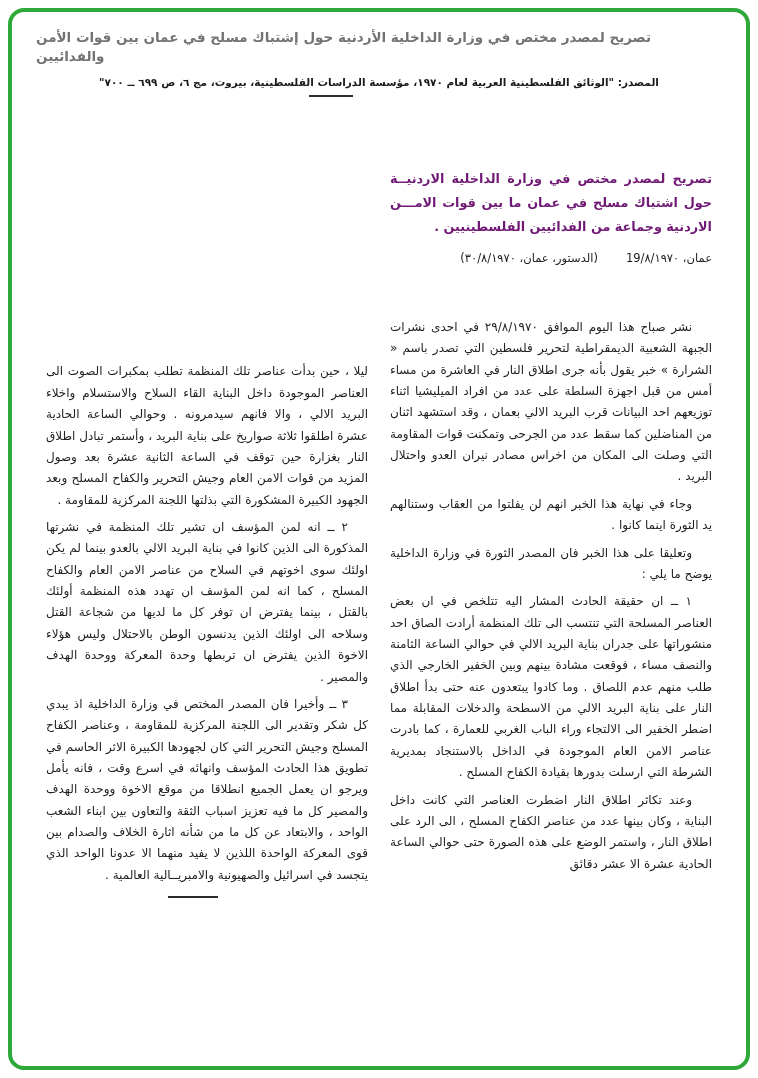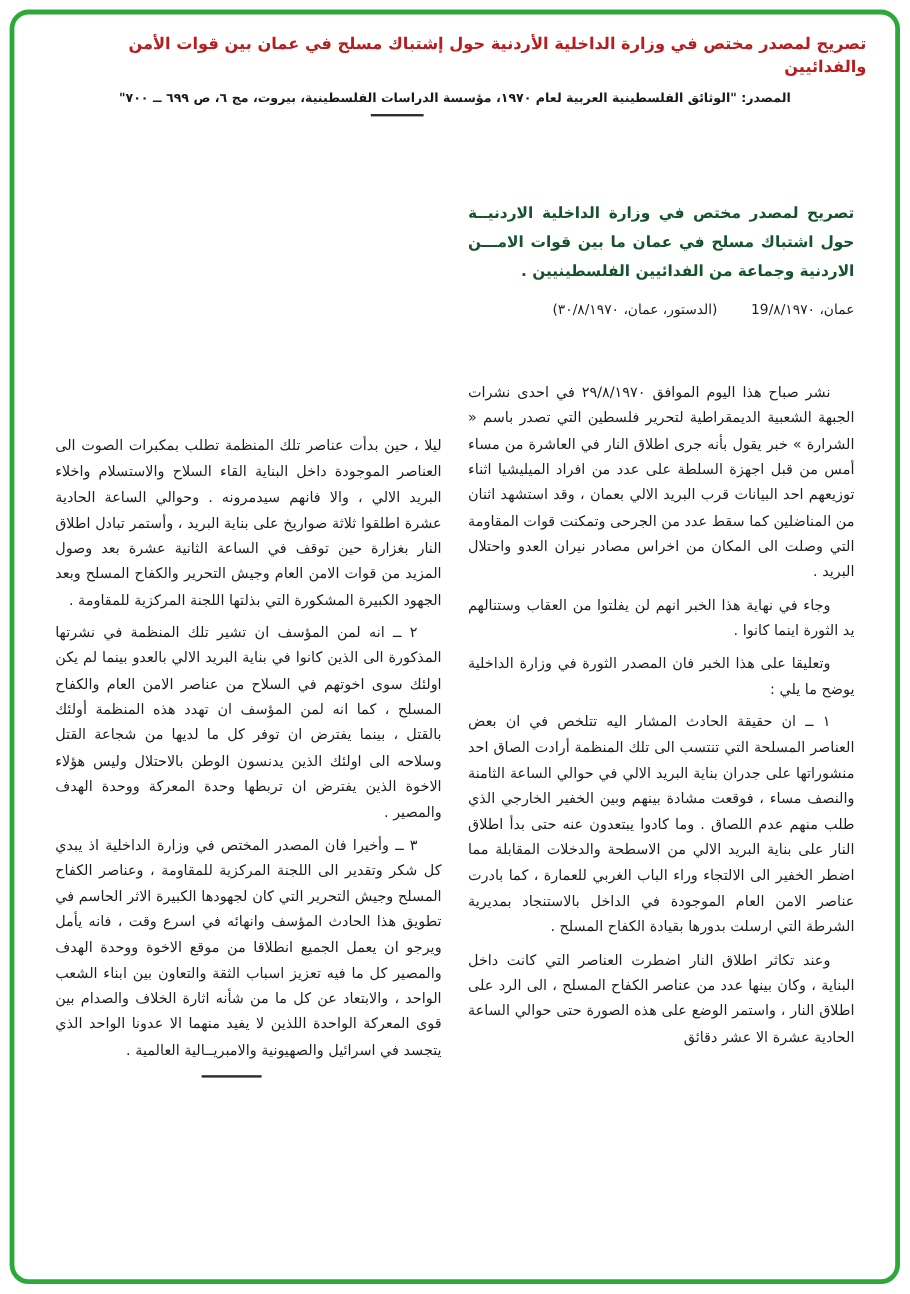--- a/index.html
+++ b/index.html
@@ -9,43 +9,43 @@
     font-family:"DejaVu Sans", sans-serif; color:#1c1c1c;
     direction:rtl;
   }
   .frame {
     position:absolute; top:8px; left:8px; right:8px; bottom:8px;
     border:4px solid #2fa83a; border-radius:16px;
     padding:12px 24px 0 24px;
     background:#ffffff;
   }
   .hdr-title {
-    text-align:right; font-weight:bold; font-size:13.5px; line-height:1.4;
-    margin-top:4px; color:#b91c1c;
+    text-align:left; font-weight:bold; font-size:13.5px; line-height:1.4;
+    margin-top:4px; color:#737373;
   }
   .hdr-source {
     text-align:center; font-weight:bold; font-size:10.5px; line-height:1.4;
     margin-top:9px; color:#1a1a1a;
   }
   .source-rule {
     width:44px; height:2px; background:#2f2f2f;
     margin:6px auto 0 auto; position:relative; left:-48px;
   }
   .doc {
     display:flex; gap:22px; margin:70px 10px 0 10px;
     align-items:flex-start;
   }
   .col {
     flex:1 1 0; font-size:12px; line-height:1.78; text-align:justify;
     color:#1e1e1e;
   }
   .col-left { padding-top:158px; }
   .doc-title {
     font-size:12.8px; font-weight:bold; line-height:1.85;
-    text-align:justify; margin-bottom:10px; color:#14532d;
+    text-align:justify; margin-bottom:10px; color:#701a75;
   }
   .dateline {
     display:flex; gap:28px; font-size:11.5px; margin-bottom:48px;
     align-items:baseline;
   }
   .para { text-indent:20px; margin-bottom:6px; }
   .para.flush { text-indent:0;margin-top:36px; }
   .end-rule {
     width:50px; height:2px; background:#2b2b2b;
     margin:10px auto 0 auto; position:relative; left:-14px;

